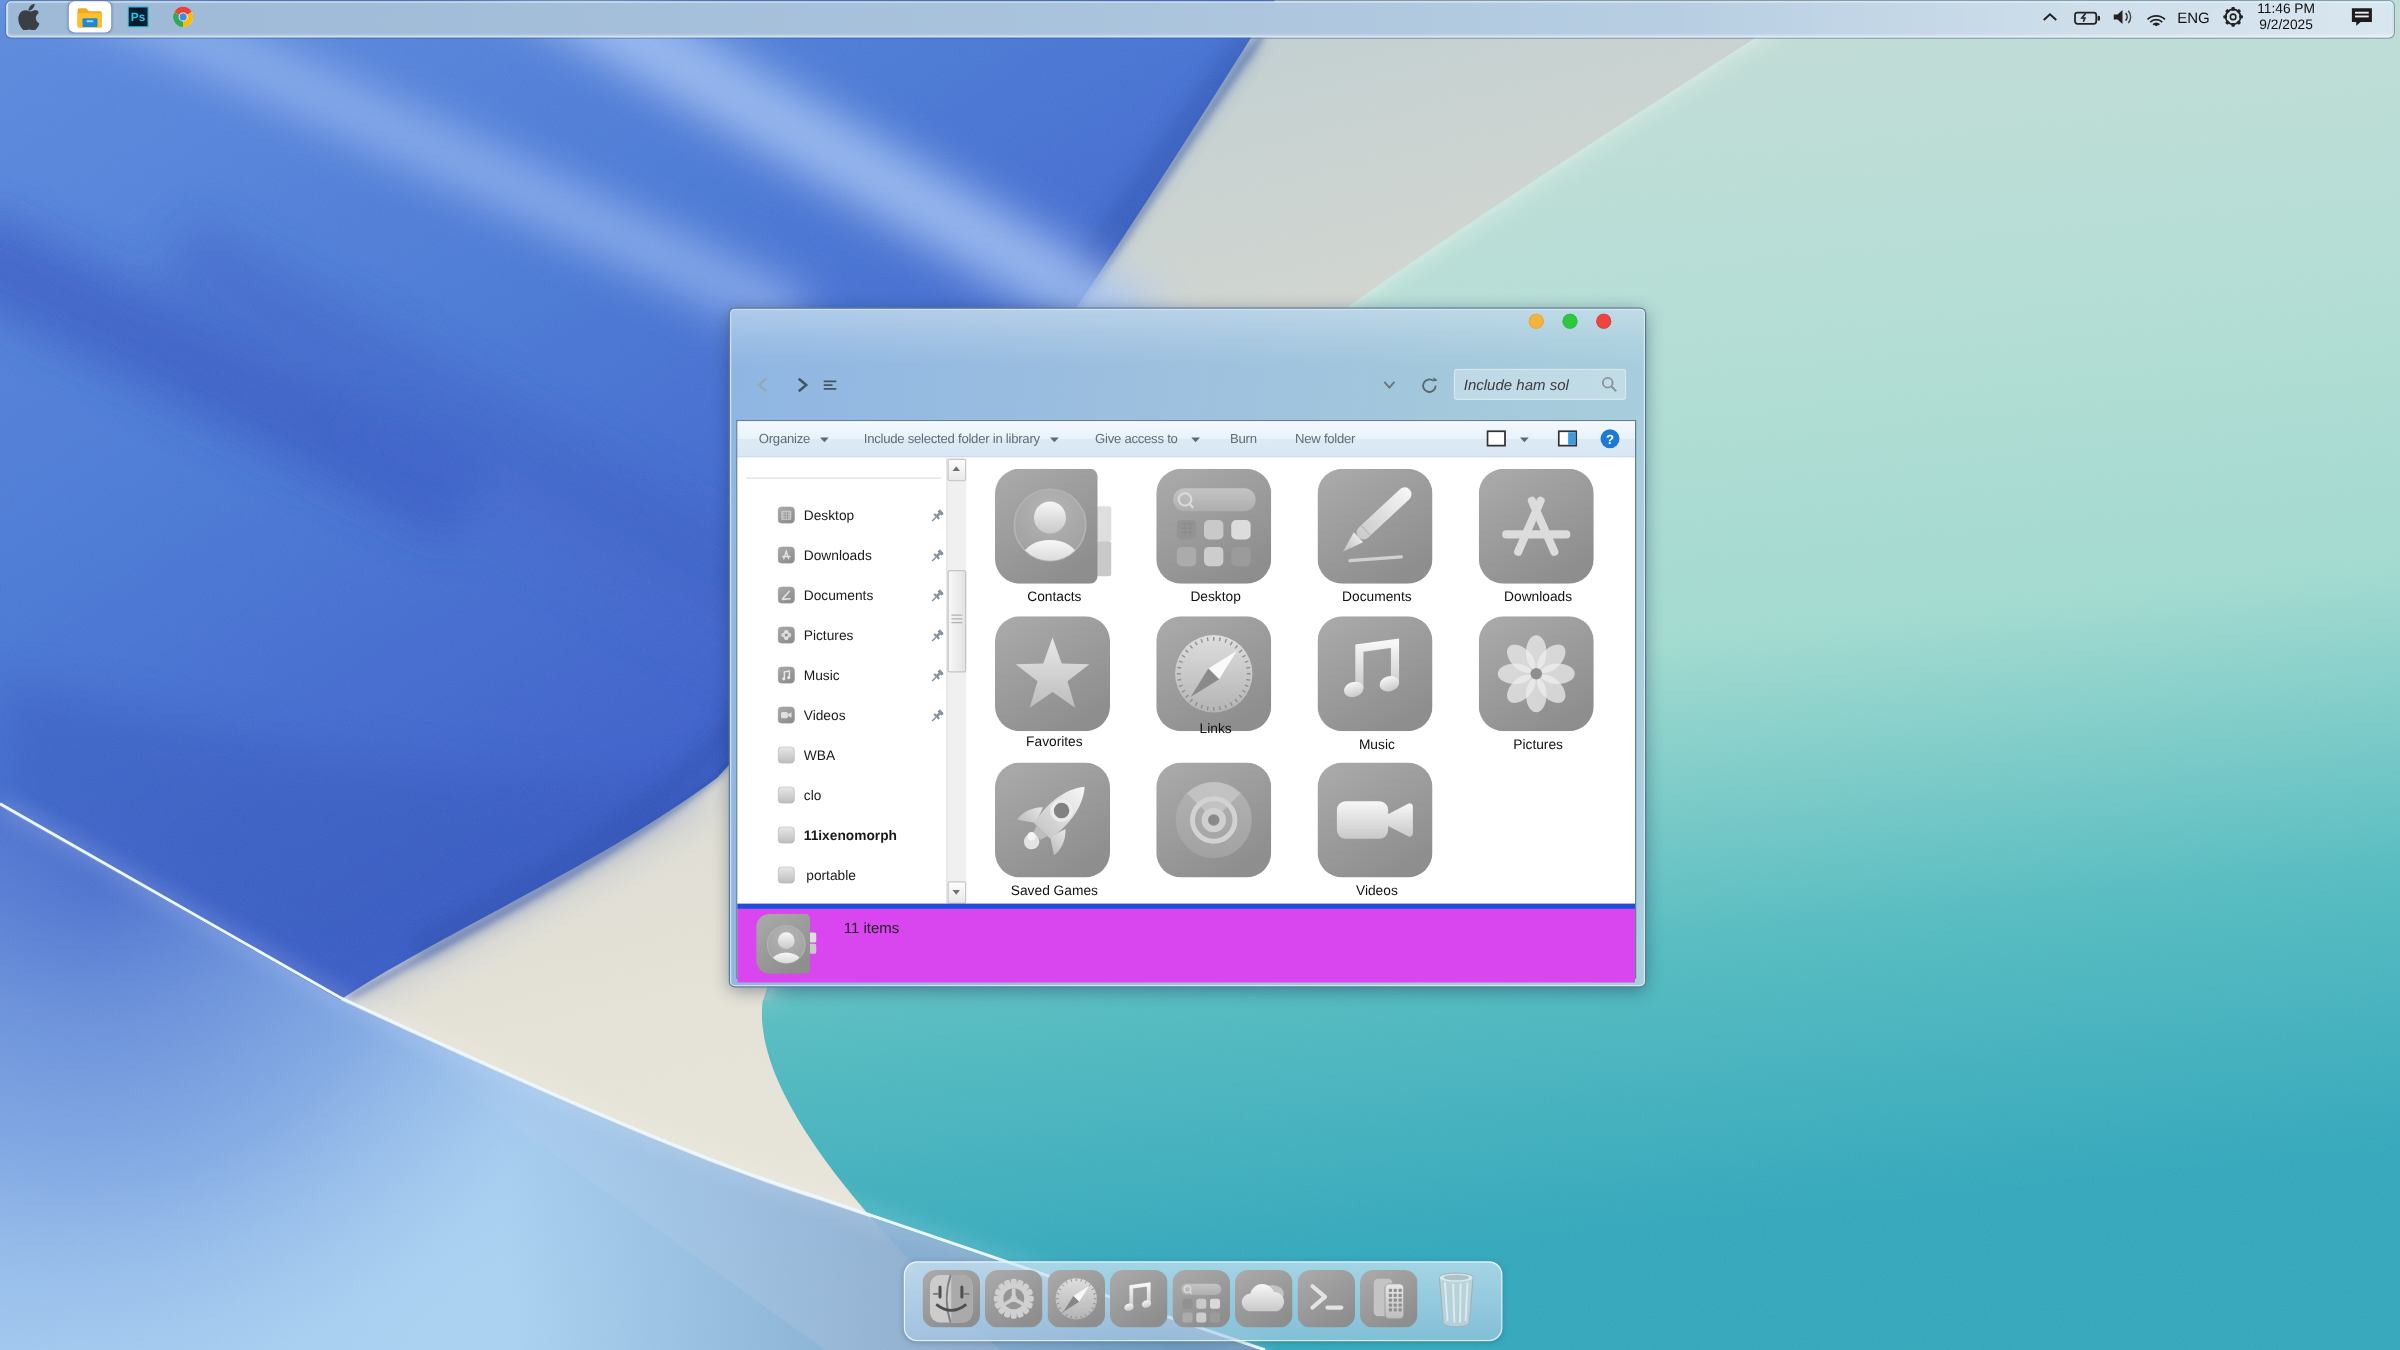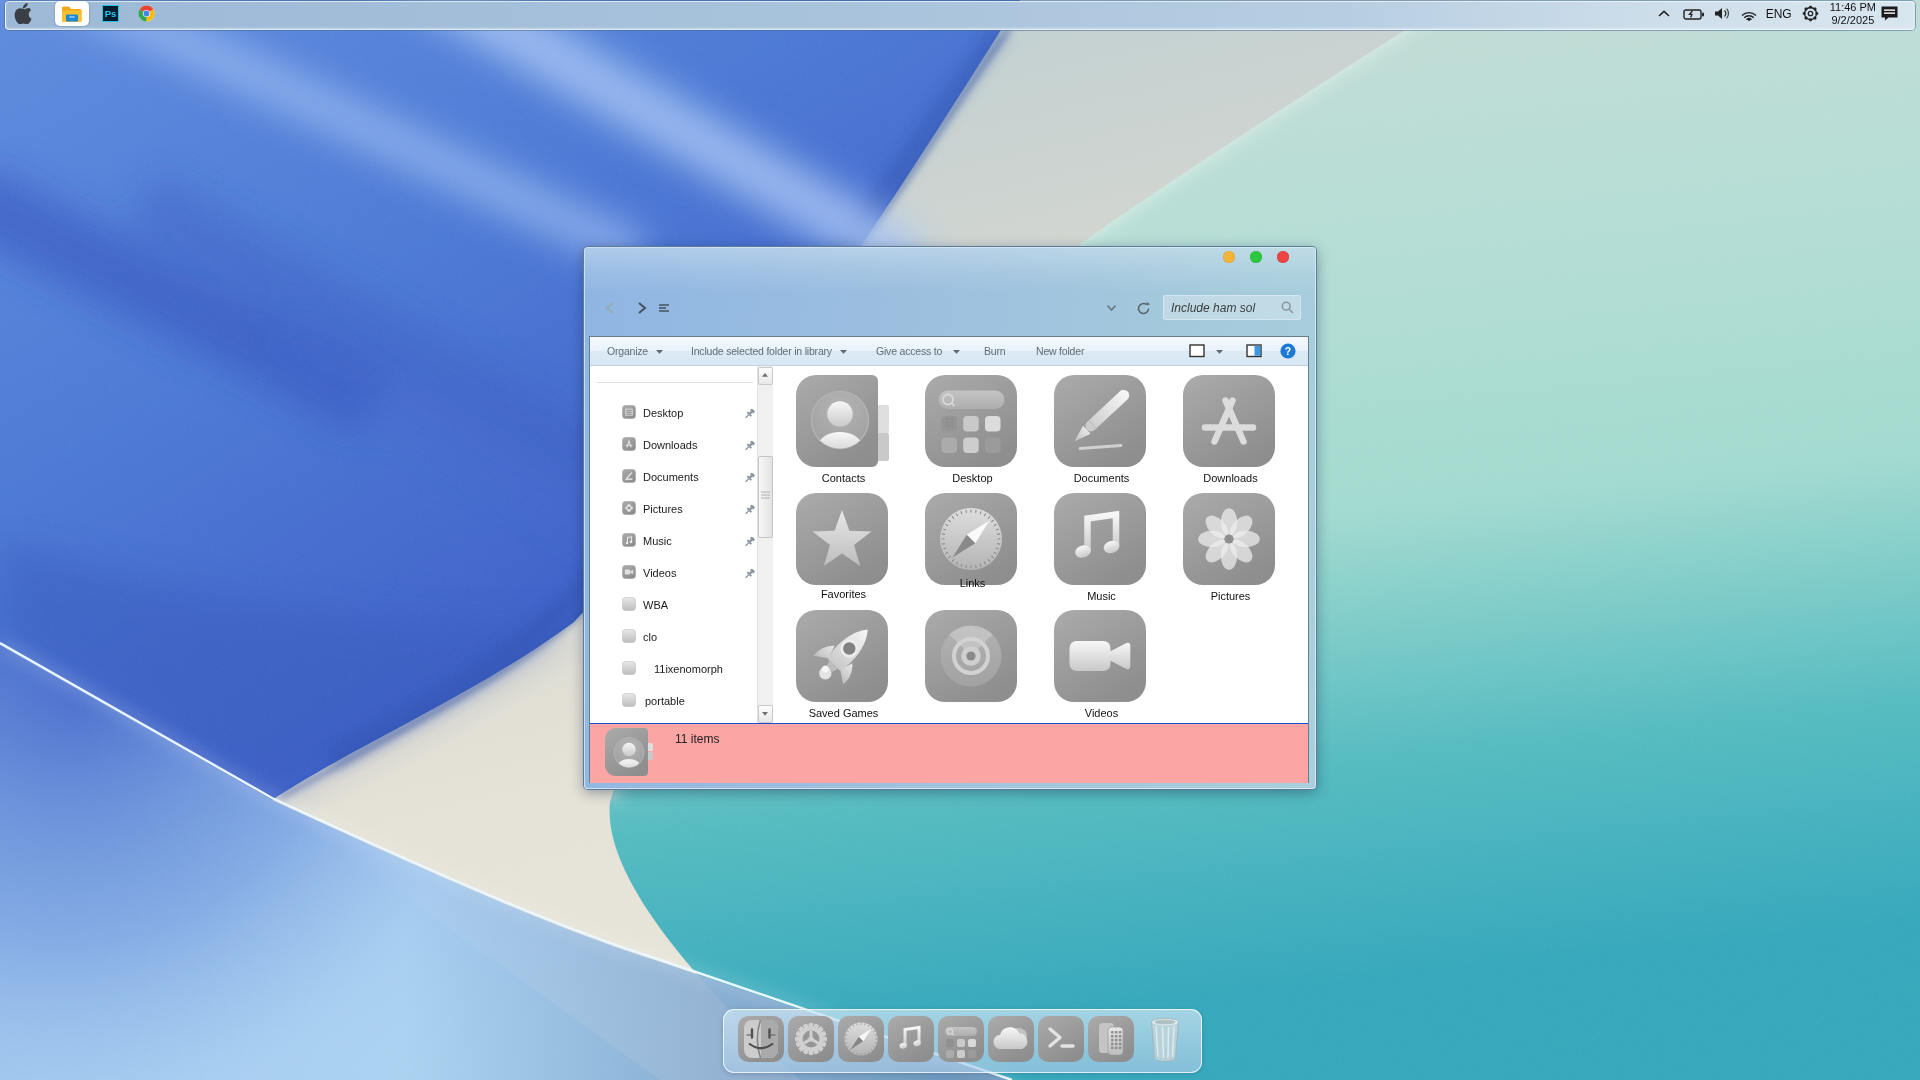--- a/index.html
+++ b/index.html
@@ -29,22 +29,22 @@
     display:flex;align-items:center;}
   #search{position:absolute;left:573px;top:0px;width:138px;height:25px;border-radius:3px;
     background:rgba(255,255,255,0.30);box-shadow:inset 0 0 0 1px rgba(255,255,255,0.35);
     display:flex;align-items:center;font-size:12px;color:#3c3c3c;font-style:italic;}
   #content{position:absolute;left:6px;top:90px;width:718px;height:445px;outline:1px solid #64808e;background:#fff;}
   #toolbar{position:absolute;left:0;top:0;width:718px;height:28px;
     background:linear-gradient(180deg,#f4f9fd 0%,#e9f2fa 50%,#dcEAf5 51%,#d8e7f3 100%);
     border-bottom:1px solid #c0d2e2;}
   .tbtxt{position:absolute;top:0;height:28px;display:flex;align-items:center;font-size:10.5px;color:#5d6d79;letter-spacing:-0.2px;}
   #main{position:absolute;left:0;top:29px;width:718px;height:357px;background:#fff;}
-  #statusbar{position:absolute;left:0;top:386px;width:718px;height:59px;background:#fca5a5;
-    border-top:1px solid #1d4ed8;}
+  #statusbar{position:absolute;left:0;top:386px;width:718px;height:59px;background:#d946ef;
+    border-top:4px solid #1d4ed8;}
   .sideitem{position:absolute;left:0;width:170px;height:32px;display:flex;align-items:center;font-size:11px;color:#1a1a1a;}
   .glabel{position:absolute;width:129px;text-align:center;font-size:11px;color:#111;}
   
   #dock{position:absolute;left:723px;top:1009px;width:479px;height:64px;border-radius:11px;
     background:linear-gradient(180deg,rgba(206,229,244,0.72),rgba(168,202,230,0.66));
     box-shadow:inset 0 0 0 1px rgba(255,255,255,0.75), 0 1px 4px rgba(30,60,90,0.25);}
   .dockicon{position:absolute;top:7px;width:46px;height:46px;}
  #win:before{content:'';position:absolute;left:1px;top:1px;right:1px;height:44px;border-radius:3px 3px 0 0;
     background:linear-gradient(180deg,rgba(255,255,255,0.28),rgba(255,255,255,0.10) 55%,rgba(255,255,255,0) 100%);}
 </style>
@@ -248,21 +248,21 @@
             <rect x="-1.6" y="-9.2" width="3.2" height="3.4" rx="0.9" transform="rotate(0)"></rect>
             <rect x="-1.6" y="-9.2" width="3.2" height="3.4" rx="0.9" transform="rotate(45)"></rect>
             <rect x="-1.6" y="-9.2" width="3.2" height="3.4" rx="0.9" transform="rotate(90)"></rect>
             <rect x="-1.6" y="-9.2" width="3.2" height="3.4" rx="0.9" transform="rotate(135)"></rect>
             <rect x="-1.6" y="-9.2" width="3.2" height="3.4" rx="0.9" transform="rotate(180)"></rect>
             <rect x="-1.6" y="-9.2" width="3.2" height="3.4" rx="0.9" transform="rotate(225)"></rect>
             <rect x="-1.6" y="-9.2" width="3.2" height="3.4" rx="0.9" transform="rotate(270)"></rect>
             <rect x="-1.6" y="-9.2" width="3.2" height="3.4" rx="0.9" transform="rotate(315)"></rect>
           </g>
     </svg>
-    <div class="clock" style="margin-right:4px;">11:46 PM<br>9/2/2025</div>
+    <div class="clock" style="margin-right:28px;">11:46 PM<br>9/2/2025</div>
     <svg width="19" height="17" viewBox="0 0 19 17">
       <path d="M1.5,1.5 h16 v11 h-9 l-3.5,3 v-3 h-3.5 Z" fill="#1b1b1b"></path>
       <rect x="4" y="4.4" width="11" height="1.5" fill="#eee"></rect>
       <rect x="4" y="7.4" width="11" height="1.5" fill="#eee"></rect>
     </svg>
   </div>
 </div>
 
 <div id="win">
   <div class="tl" style="left:639px;background:#f3b43e;box-shadow:inset 0 0 1px #c9861c;"></div>
@@ -445,21 +445,21 @@
 <div class="sideitem" style="top:255px;">
             <div style="margin-left:32px;"><svg width="14" height="14" viewBox="0 0 14 14">
                 <rect x="0.5" y="0.5" width="13" height="13" rx="3" fill="url(#gl2)" stroke="#b5b5b5" stroke-width="0.5"></rect>
               </svg></div>
             <div style="margin-left:7px;">clo</div>
           </div>
 <div class="sideitem" style="top:287px;">
             <div style="margin-left:32px;"><svg width="14" height="14" viewBox="0 0 14 14">
                 <rect x="0.5" y="0.5" width="13" height="13" rx="3" fill="url(#gl2)" stroke="#b5b5b5" stroke-width="0.5"></rect>
               </svg></div>
-            <div style="margin-left:18px;">11ixenomorph</div>
+            <div style="margin-left:7px;font-weight:bold;">11ixenomorph</div>
           </div>
 <div class="sideitem" style="top:319px;">
             <div style="margin-left:32px;"><svg width="14" height="14" viewBox="0 0 14 14">
                 <rect x="0.5" y="0.5" width="13" height="13" rx="3" fill="url(#gl2)" stroke="#b5b5b5" stroke-width="0.5"></rect>
               </svg></div>
             <div style="margin-left:9px;">portable</div>
           </div>
 <div class="abs" style="left:167px;top:0;width:15px;height:357px;background:#f0f0f0;border-left:1px solid #e2e2e2;"></div>
 <div class="abs" style="left:168px;top:1px;width:13px;height:16px;background:linear-gradient(180deg,#fdfdfd,#e8e8e8);border:1px solid #c9c9c9;border-radius:2px;"></div>
 <svg class="abs" style="left:171px;top:6px;" width="8" height="6" viewBox="0 0 8 6">

